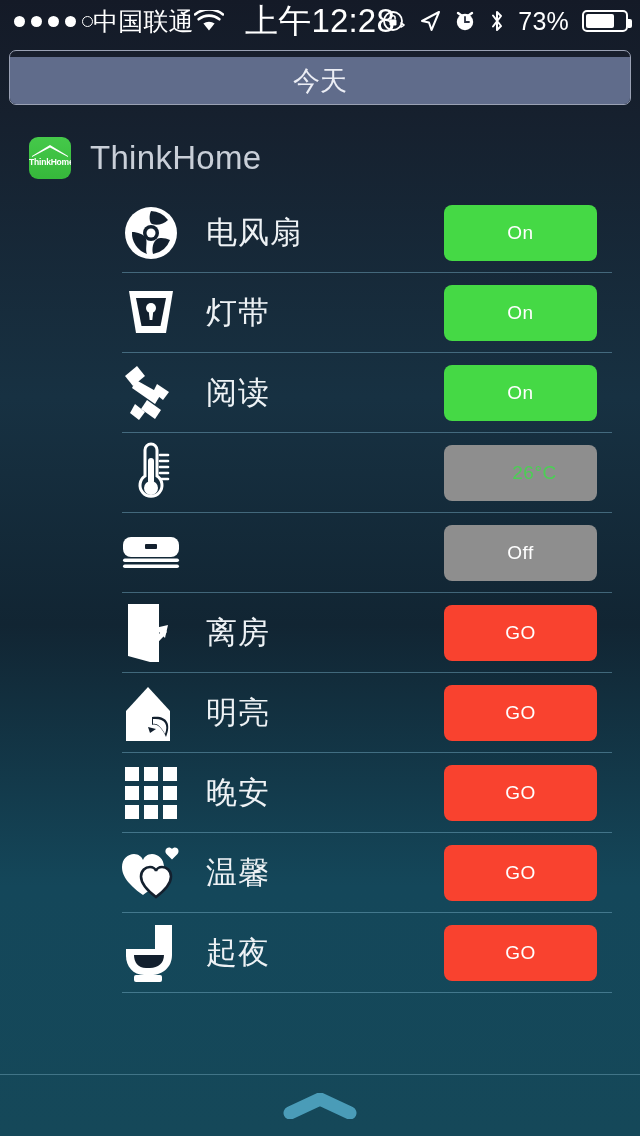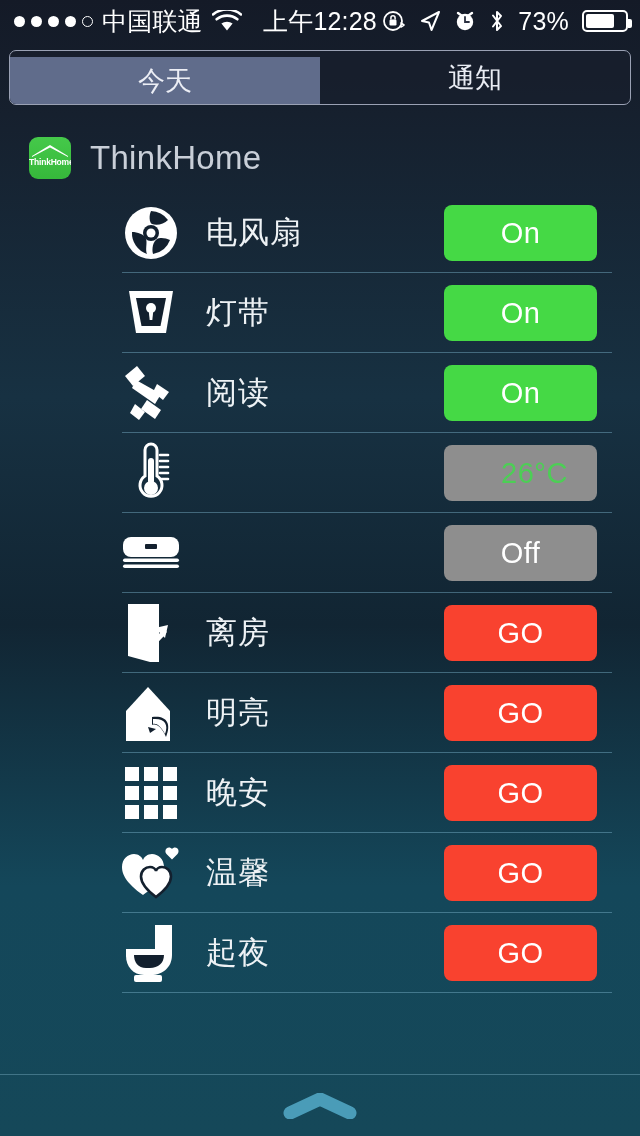--- a/index.html
+++ b/index.html
@@ -19,28 +19,28 @@
         #14475a 78%,
         #154859 100%);
     overflow:hidden;
   }
   
   #statusbar{
     position:absolute; top:0; left:0; width:640px; height:42px;
     display:flex; align-items:center;
     color:#fff; font-size:25px; letter-spacing:.2px;
   }
-  #sb-left{ position:absolute; left:14px; display:flex; align-items:center; gap:9px; }
+  #sb-left{ position:absolute; left:14px; display:flex; align-items:center; }
   .dots{ display:flex; align-items:center; gap:6px; }
   .dot{ width:11px; height:11px; border-radius:50%; background:#fff; }
   .dot.hollow{ background:transparent; border:1.6px solid #fff; }
   #carrier{ font-size:25px; }
   #sb-center{
     position:absolute; left:0; width:640px; text-align:center;
-    font-size:25px; font-weight:500;
+    font-size:33px; font-weight:500;
   }
   #sb-right{ position:absolute; right:12px; display:flex; align-items:center; gap:13px; }
   .sb-ico{ display:block; }
   #batt-pct{ font-size:25px; }
   .batt{
     width:46px; height:22px; border:2px solid #fff; border-radius:5px;
     position:relative; display:flex; align-items:center; padding:2px;
   }
   .batt:after{
     content:""; position:absolute; right:-6px; top:7px;
@@ -88,21 +88,21 @@
   .row .ico{
     width:66px; margin-left:118px; display:flex;
     align-items:center; justify-content:center; flex:none;
   }
   .row .label{
     margin-left:22px; font-size:31px; color:#eef2f5; letter-spacing:1px;
   }
   .row .act{
     position:absolute; right:15px; width:153px; height:56px;
     border-radius:8px; display:flex; align-items:center; justify-content:center;
-    font-size:29px; color:#fff; letter-spacing:.5px;
+    font-size:19px; color:#fff; letter-spacing:.5px;
   }
   .act.on{ background:#45d945; }
   .act.off{ background:#8e8e8e; }
   .act.go{ background:#f9422f;margin-left:36px; }
   .act.value{ background:#8e8e8e; color:#4ccf55;padding-left:28px; }
   
   #bottom-sep{
     position:absolute; left:0; top:1074px; width:640px; height:1px;
     background:rgba(150,200,220,.35);
   }
@@ -165,21 +165,20 @@
       </span>
       <span id="batt-pct">73%</span>
       <span class="batt">
         <span class="batt-fill" id="batt-fill" style="width: 73%;"></span>
       </span>
     </div>
   </div>
 
   <div id="tabs">
     <div class="tab active">今天</div>
-    <div class="tab">通知</div>
   </div>
 
   <div id="widget-header">
     <div id="app-icon">
       <svg class="roof" viewBox="0 0 36 13">
         <path d="M0 12 L18 1 L36 12 L36 13 L18 3.5 L0 13 Z" fill="#ffffff"></path>
       </svg>
       <span class="brand">ThinkHome</span>
     </div>
     <div id="app-title">ThinkHome</div>

